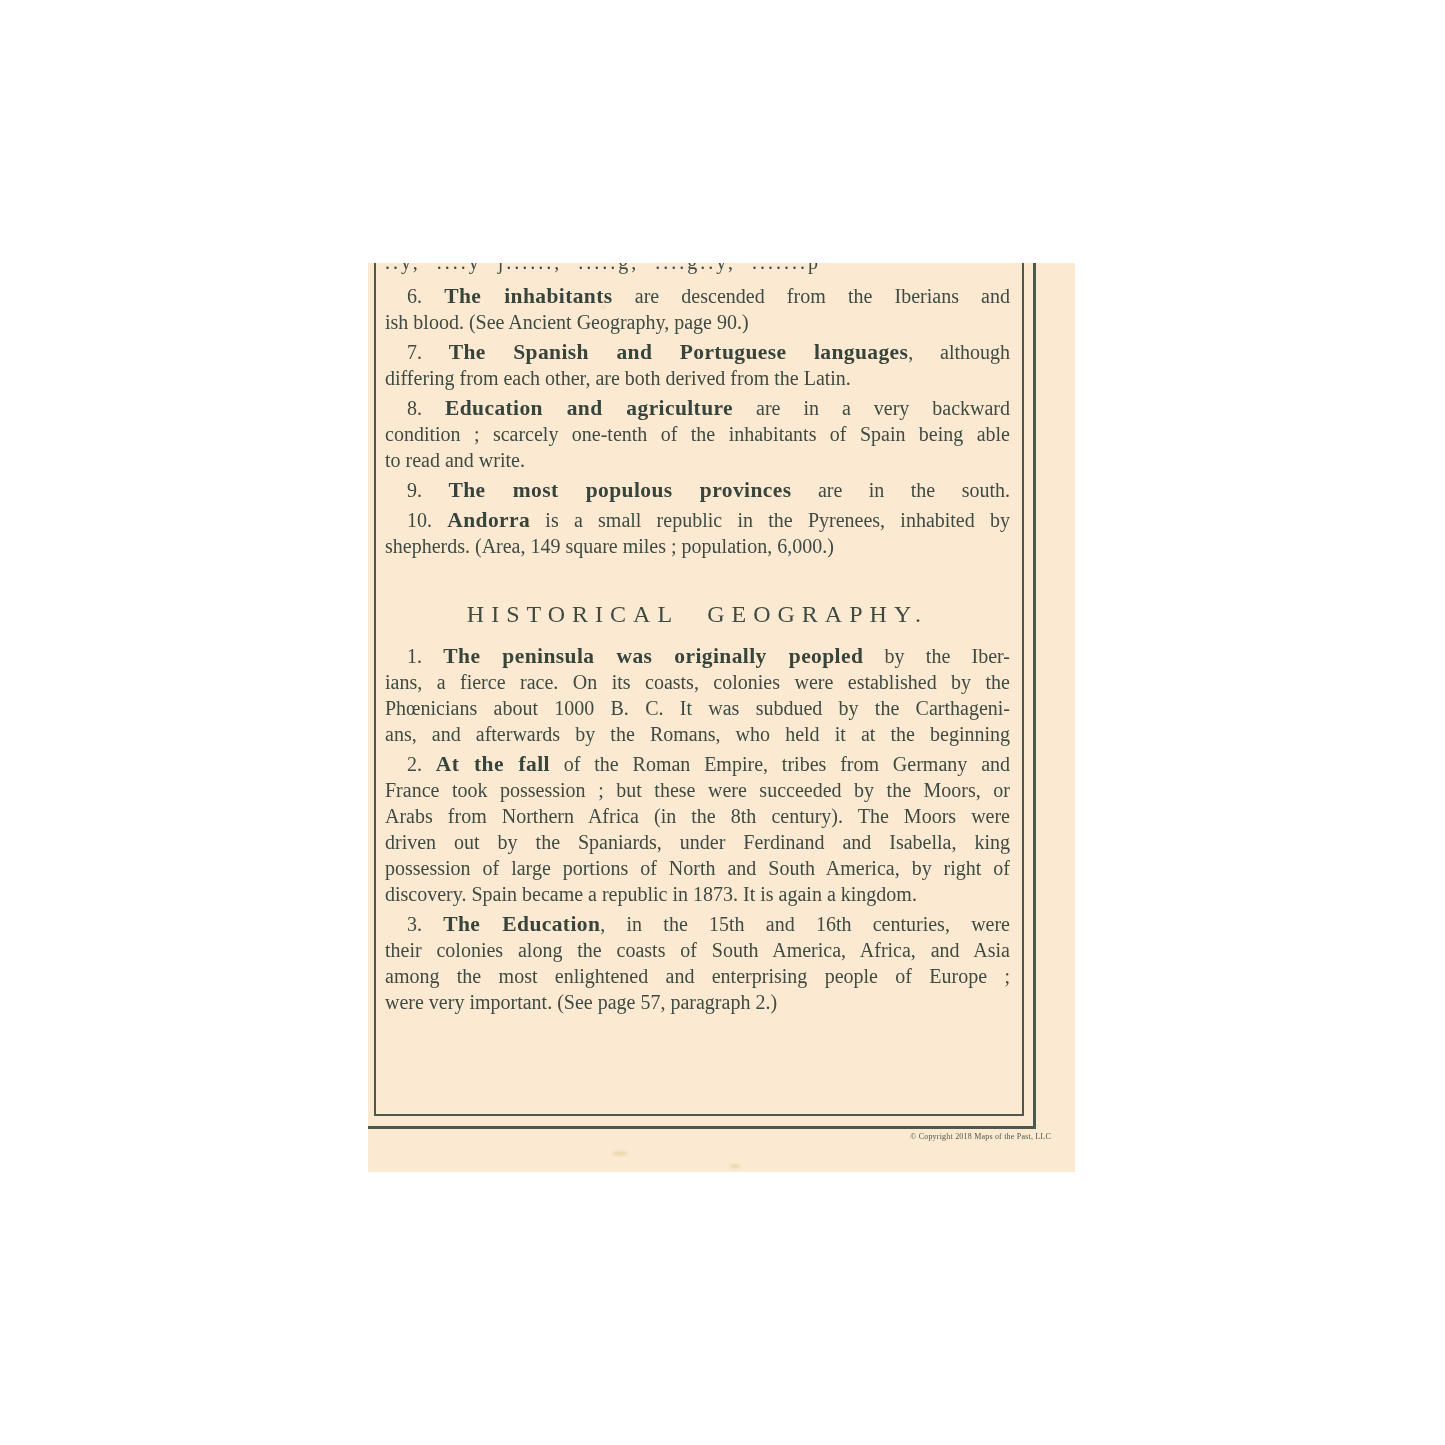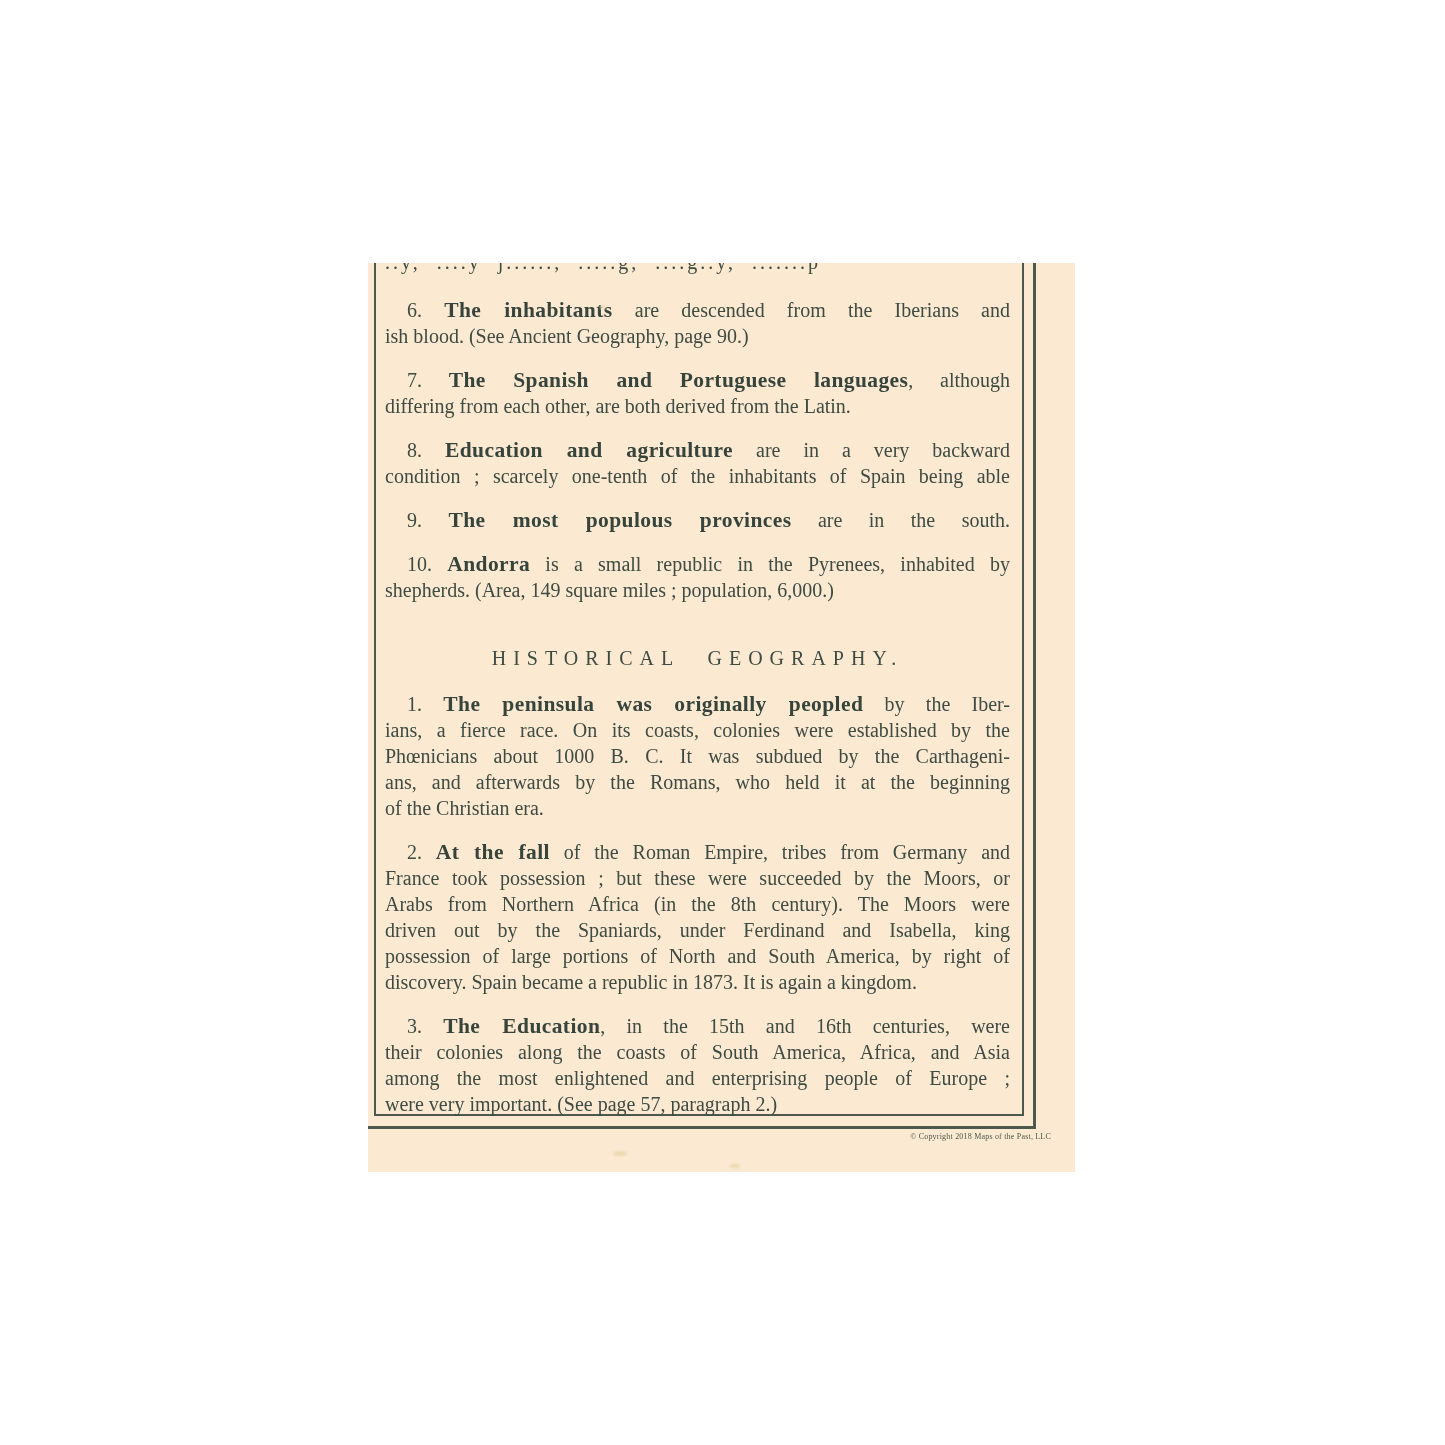--- a/index.html
+++ b/index.html
@@ -25,30 +25,30 @@
   .rule-bthin  {left:6px;  top:851px;  width:650px;height:2px;}
   .rule-bthick {left:0;    top:863px;  width:668px;height:3px;}
   
   .text-column{
     position:absolute;left:17px;top:0;width:625px;
     color:var(--ink,#3e4b42);
     font-size:20px;line-height:26px;
   }
   .clipped-line{height:16px;overflow:hidden;}
   .clipped-line span{display:block;line-height:26px;margin-top:-14px;letter-spacing:3px;word-spacing:8px;}
-  .para{margin-top:18px;}
+  .para{margin-top:4px;}
   .line{text-align:justify;text-align-last:justify;}
   .line.first{text-indent:22px;}
   .line.final{text-align-last:auto;}
   .line.first.final{text-align-last:justify;}
   b.lead{font-size:21.5px;letter-spacing:.4px;color:var(--bold-ink,#36443b);}
   .section-heading{
     margin:40px 0 14px 0;
     text-align:center;
-    font-size:20px;line-height:30px;font-weight:400;
+    font-size:24px;line-height:30px;font-weight:400;
     letter-spacing:7px;word-spacing:16px;
     color:var(--ink,#3e4b42);
   }
   .copyright{
     position:absolute;top:869px;right:24px;
     font-size:8px;line-height:10px;letter-spacing:.2px;
     color:var(--copyright-ink,#4a5748);
   }
   .speck{position:absolute;border-radius:50%;background:#ecd9ae;filter:blur(1px);}
   .speck-1{left:245px;top:888px;width:14px;height:5px;}
@@ -75,35 +75,35 @@
           <div class="line first">6. <b class="lead">The inhabitants</b> are descended from the Iberians and</div>
           <div class="line final">ish blood.   (See Ancient Geography, page 90.)</div>
         </div>
         <div class="para">
           <div class="line first">7. <b class="lead">The Spanish and Portuguese languages</b>, although</div>
           <div class="line final">differing from each other, are both derived from the Latin.</div>
         </div>
         <div class="para">
           <div class="line first">8. <b class="lead">Education and agriculture</b> are in a very backward</div>
           <div class="line">condition ; scarcely one-tenth of the inhabitants of Spain being able</div>
+          <div class="line final">to read and write.</div>
         </div>
         <div class="para">
           <div class="line first final">9. <b class="lead">The most populous provinces</b> are in the south.</div>
         </div>
         <div class="para">
           <div class="line first">10. <b class="lead">Andorra</b> is a small republic in  the Pyrenees, inhabited by</div>
           <div class="line final">shepherds.   (Area, 149 square miles ;  population, 6,000.)</div>
         </div>
         <div class="section-heading">HISTORICAL GEOGRAPHY.</div>
         <div class="para">
           <div class="line first">1. <b class="lead">The peninsula was originally peopled</b> by the Iber-</div>
           <div class="line">ians, a fierce race.   On  its  coasts, colonies  were  established  by the</div>
           <div class="line">Phœnicians about  1000 B. C.   It was  subdued  by  the  Carthageni-</div>
           <div class="line">ans, and afterwards  by  the Romans, who  held  it  at  the beginning</div>
-          <div class="line final">of the Christian era.</div>
         </div>
         <div class="para">
           <div class="line first">2. <b class="lead">At the fall</b> of the Roman Empire, tribes from Germany and</div>
           <div class="line">France took possession ;  but  these  were  succeeded  by  the Moors, or</div>
           <div class="line">Arabs from Northern Africa (in the 8th century).   The  Moors  were</div>
           <div class="line">driven out  by the  Spaniards,  under  Ferdinand  and  Isabella,  king</div>
           <div class="line">possession of large portions of North and South America, by right of</div>
           <div class="line final">discovery.    Spain became a republic in 1873.    It is again a kingdom.</div>
         </div>
         <div class="para">

